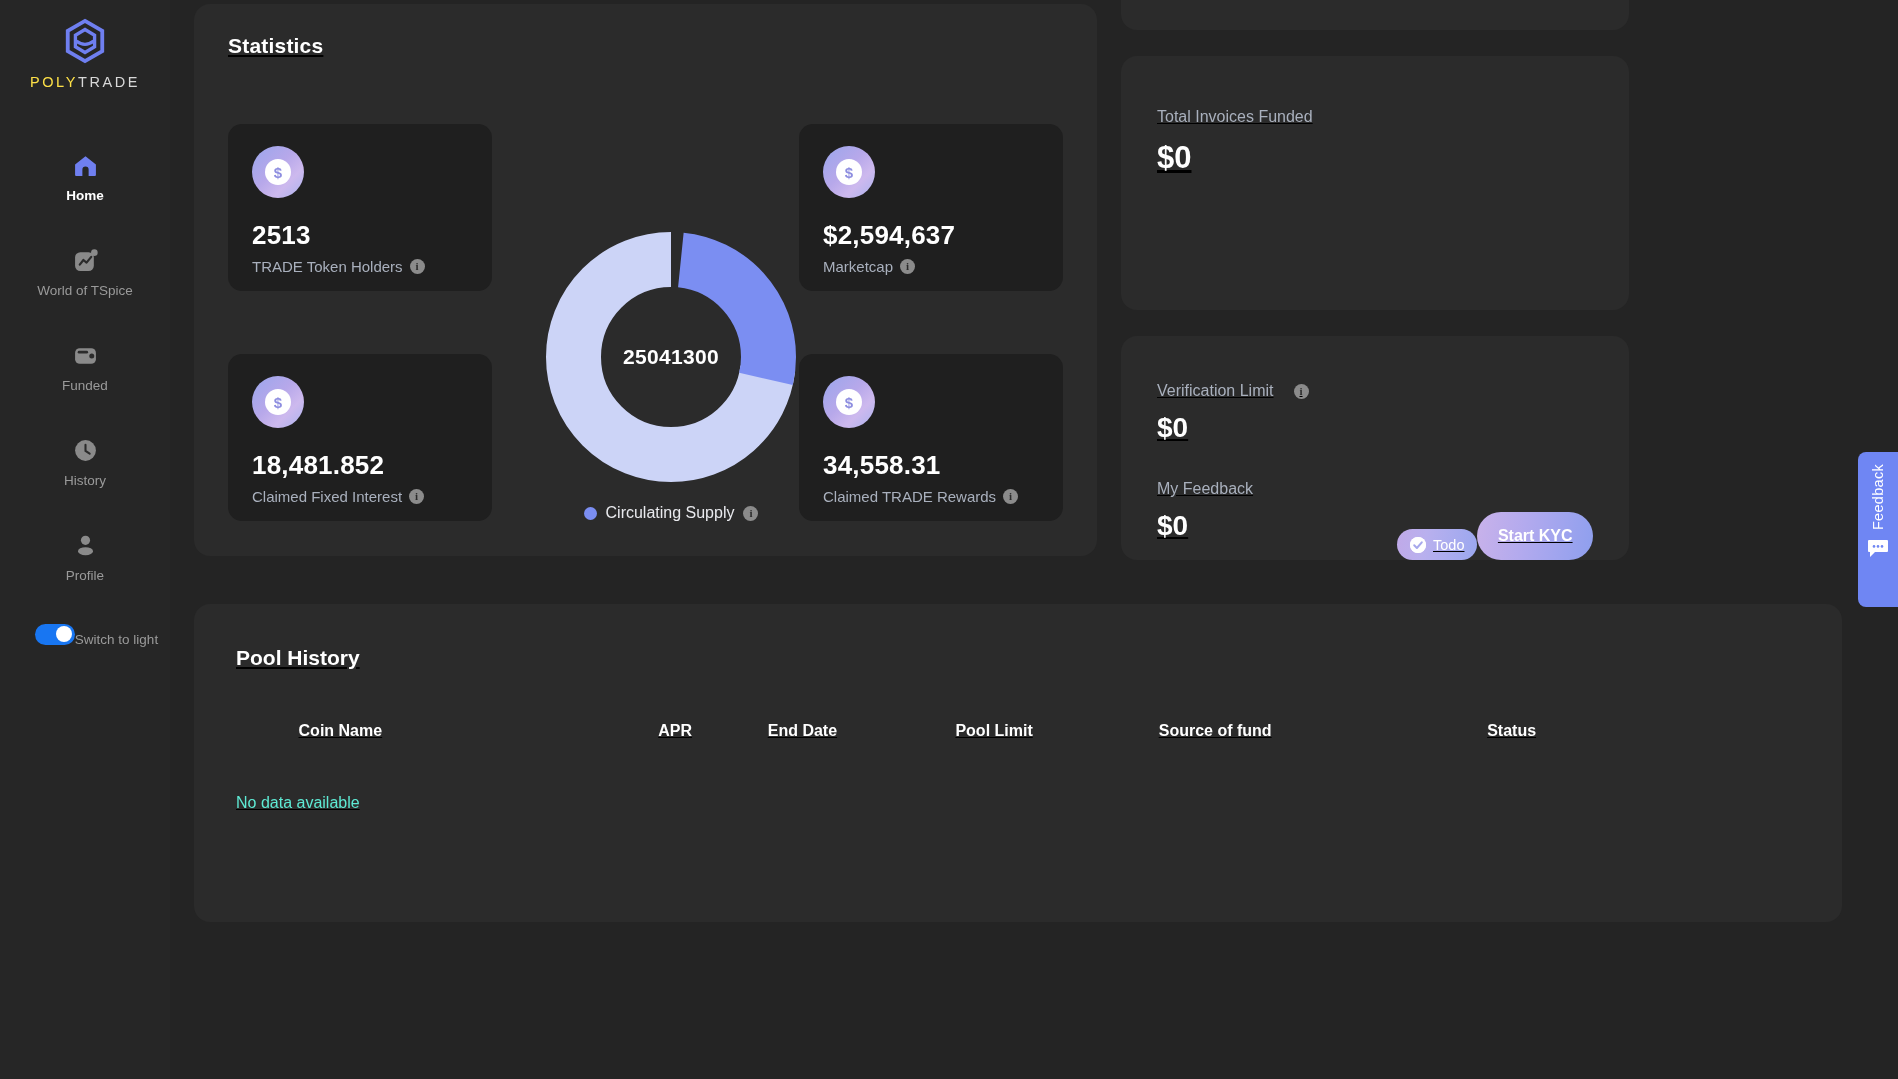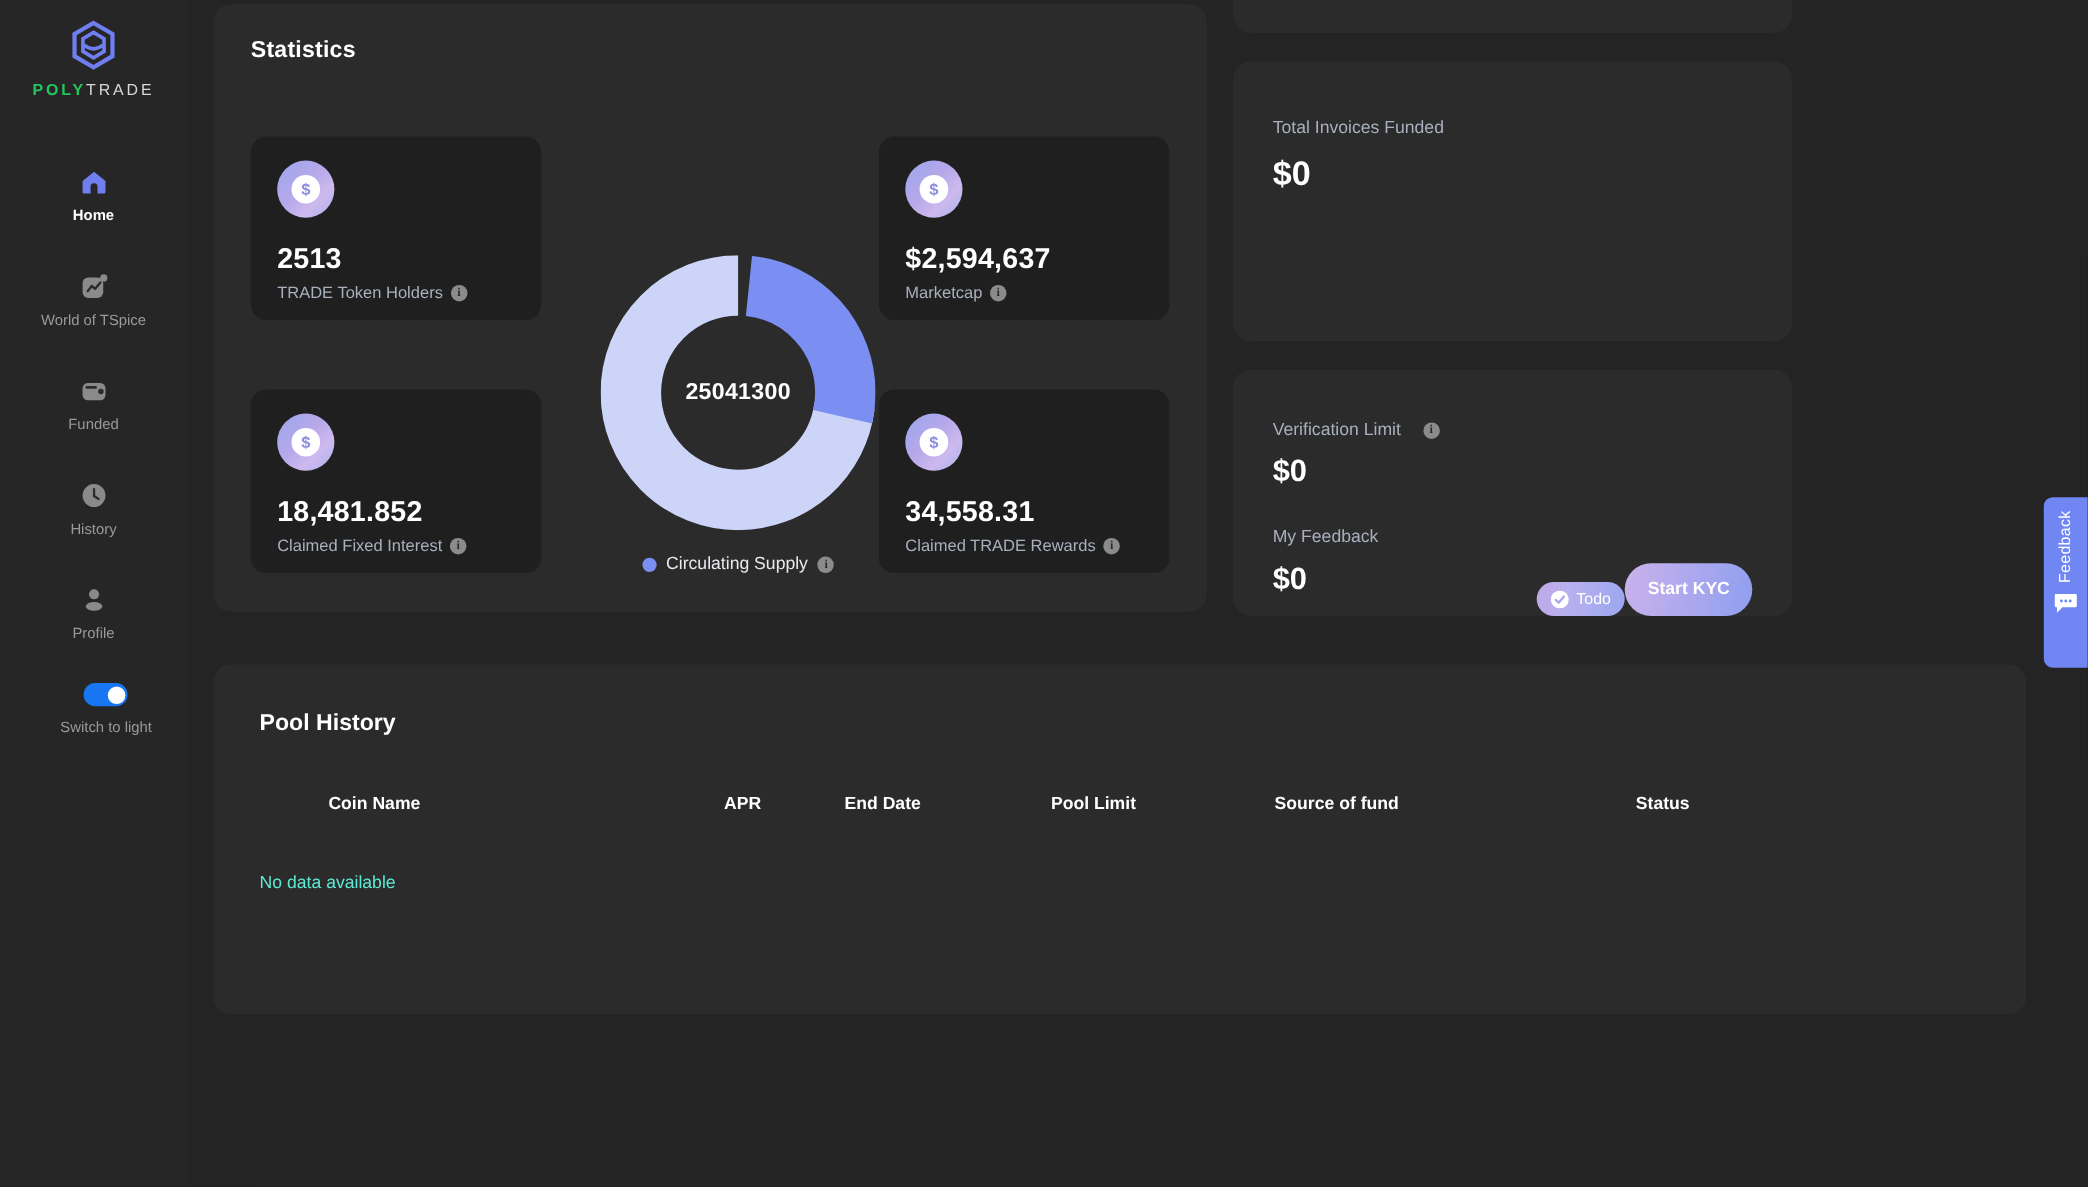--- a/index.html
+++ b/index.html
@@ -14,48 +14,48 @@
   
   .sidebar {
     width: 170px; flex: 0 0 170px; height: 1079px;
     background: #262626;
     display: flex; flex-direction: column; align-items: center;
     position: relative;
   }
   .logo-wrap { margin-top: 18px; display:flex; flex-direction:column; align-items:center; }
   .logo-mark { width: 46px; height: 46px; }
   .logo-text { margin-top: 10px; font-size: 14.5px; letter-spacing: 2.6px; }
-  .logo-text .b { color: #22c55e; font-weight: 700; }
+  .logo-text .b { color: #fde047; font-weight: 400; }
   .logo-text .t { color: #d8d8d8; font-weight: 400; }
 
   .nav { margin-top: 48px; width: 100%; display:flex; flex-direction:column; align-items:center; }
   .nav-item {
     width: 100%; padding: 14px 16px 12px;
     display: flex; flex-direction: column; align-items: center;
     cursor: pointer; margin-bottom: 18px;
   }
   .nav-ico { width: 26px; height: 26px; display:flex; align-items:center; justify-content:center; }
   .nav-label { margin-top: 10px; font-size: 13.5px; color: #9a9a9a; }
   .nav-item.active .nav-label { color: #ffffff; font-weight: 700; }
 
-  .toggle-item { margin-top: 8px; display:flex; flex-direction:column; align-items:center; cursor:pointer;margin-left:23px; }
+  .toggle-item { margin-top: 8px; display:flex; flex-direction:row; align-items:center; cursor:pointer;margin-left:23px; }
   .switch { width: 40px; height: 21px; border-radius: 11px; background: #1876f2; position: relative; }
   .switch .knob { position:absolute; top:2.5px; right:2.5px; width:16px; height:16px; border-radius:50%; background:#fff; }
   .toggle-label { margin-top: 11px; font-size: 13.5px; color: #9a9a9a; }
 
   .sidebar-bottom { position:absolute; bottom: 14px; left:0; width:100%;
     display:flex; flex-direction:column; align-items:center; }
   .more-ico { width:26px; height:26px; border-radius:50%; background:#8a8a8a;
     display:flex; align-items:center; justify-content:center; gap:3px; }
   .more-ico i { width:4px; height:4px; border-radius:50%; background:#3a3a3a; display:block; }
   .more-label { margin-top: 10px; font-size: 13.5px; color: #9a9a9a; }
   .version { margin-top: 12px; font-size: 13px; color: #8e93b4; }
 
   
-  .main { flex: 1; height: 769px; position: relative; padding: 0; }
+  .main { flex: 1; height: 769px; position: relative; padding: 0; text-decoration: underline; }
   .row-top { display: flex; gap: 24px; padding: 0 24px; }
 
   .panel { background: #2b2b2b; border-radius: 16px; }
 
   
   .stats-panel { width: 903px; height: 552px; margin-top: 4px; padding: 30px 34px 0; position: relative; }
   .stats-title { font-size: 21px; color:#fff; font-weight:700; letter-spacing:.2px; }
 
   .stats-grid { position:absolute; top: 120px; left: 34px; right: 34px; }
   .stat-card {

